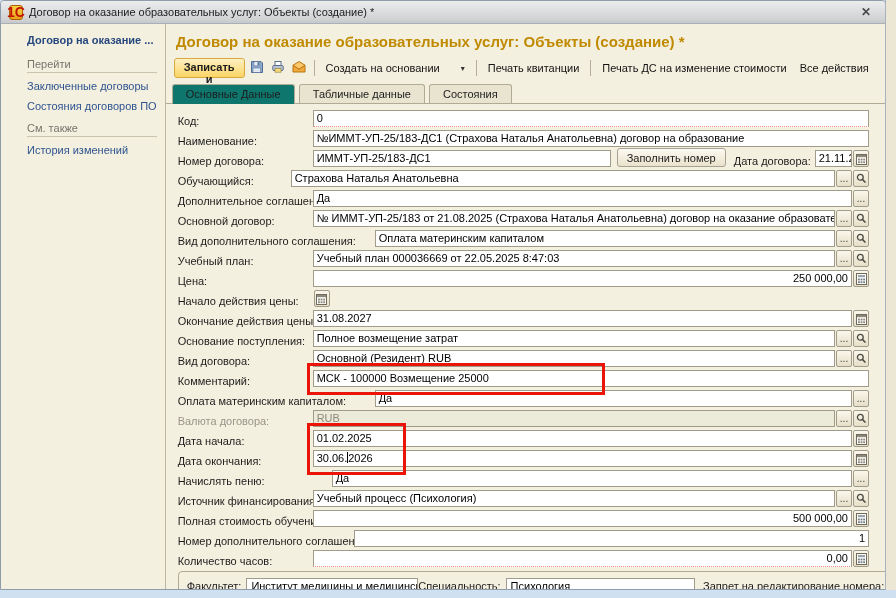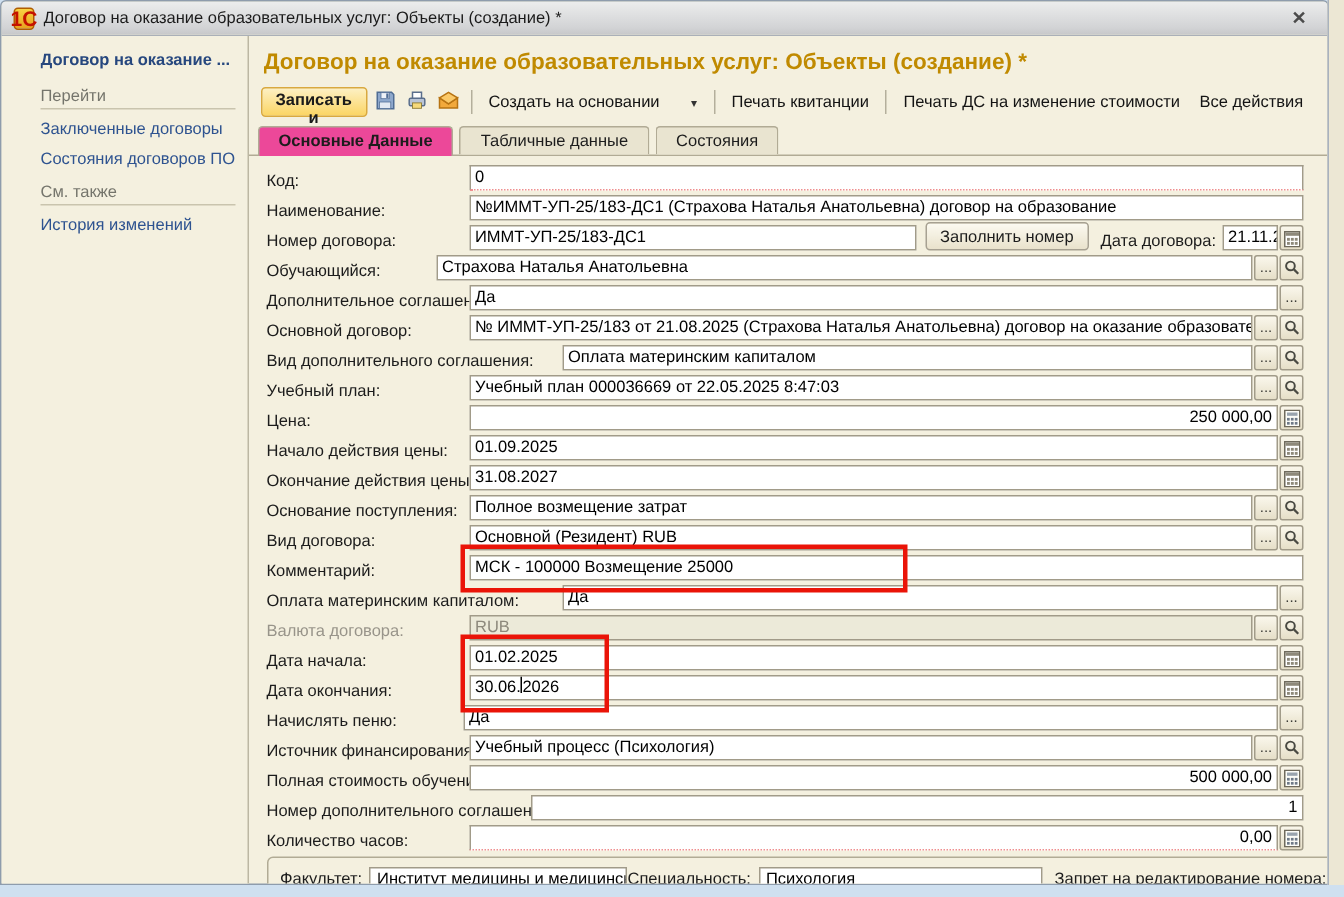--- a/index.html
+++ b/index.html
@@ -72,21 +72,21 @@
     width:16px;height:16px;border-radius:50%;border:1px solid #d39a2f;
     background:radial-gradient(#fff3cf,#fbd564);color:#7a5a00;font-weight:bold;font-size:10px;
     display:flex;align-items:center;justify-content:center;cursor:pointer;padding:0;margin-right:4px;
   }
   
   .tabbar{display:flex;align-items:flex-end;gap:4px;padding:4px 8px 0 6px;border-bottom:1px solid #b1ab95;}
   .tab{
     font-size:11px;color:#1c1c1c;padding:3px 13px 3px 13px;background:#e9e4d0;
     border:1px solid #b1ab95;border-bottom:none;border-radius:3px 3px 0 0;cursor:pointer;white-space:nowrap;
   }
-  .tab.active{background:#ec4899;margin-bottom:-1px;padding-bottom:4px;font-weight:bold;}
+  .tab.active{background:#0f766e;margin-bottom:-1px;padding-bottom:4px;font-weight:normal;}
   
   .fields-area{position:relative;padding-top:3px;}
   .field-row{display:flex;align-items:flex-end;height:20px;padding:0 16px 0 12px;}
   .row-label{flex:0 0 auto;font-size:11px;color:#1c1c1c;white-space:nowrap;overflow:visible;}
   .row-label.inline{width:auto !important;margin:0 4px 0 2px;}
   .fld{
     flex:1 1 auto;height:15px;line-height:15px;background:#fff;border:1px solid #a19b89;
     font-size:11px;color:#000;padding:0 3px;white-space:nowrap;overflow:hidden;box-sizing:content-box;
   }
   .fld.right{text-align:right;}
@@ -304,21 +304,20 @@
                     <rect x="2" y="8.3" width="1.8" height="1.8"></rect>
                     <rect x="4.6" y="8.3" width="1.8" height="1.8"></rect>
                     <rect x="7.2" y="8.3" width="1.8" height="1.8"></rect>
                   </g>
                 </svg>
               </span>
             </button>
           </div>
           <div class="field-row">
             <span class="row-label" style="width: 135px;">Начало действия цены:</span>
-            <div class="fld">01.09.2025</div>
             <button class="fbtn">
               <span class="ic">
                 <svg width="11" height="12" viewBox="0 0 11 12">
                   <rect x="0.5" y="1.5" width="10" height="10" fill="#fff" stroke="#6f6a5c"></rect>
                   <rect x="1" y="2" width="9" height="2.2" fill="#8e897a"></rect>
                   <g fill="#8e897a">
                     <rect x="2" y="5.6" width="1.9" height="1.9"></rect>
                     <rect x="4.6" y="5.6" width="1.9" height="1.9"></rect>
                     <rect x="7.2" y="5.6" width="1.9" height="1.9"></rect>
                     <rect x="2" y="8.3" width="1.9" height="1.9"></rect>
@@ -431,21 +430,21 @@
                     <rect x="7.2" y="5.6" width="1.9" height="1.9"></rect>
                     <rect x="2" y="8.3" width="1.9" height="1.9"></rect>
                     <rect x="4.6" y="8.3" width="1.9" height="1.9"></rect>
                     <rect x="7.2" y="8.3" width="1.9" height="1.9"></rect>
                   </g>
                 </svg>
               </span>
             </button>
           </div>
           <div class="field-row">
-            <span class="row-label" style="width: 131px;">Начислять пеню:</span>
+            <span class="row-label" style="width: 154px;">Начислять пеню:</span>
             <div class="fld">Да</div>
             <button class="fbtn">...</button>
           </div>
           <div class="field-row">
             <span class="row-label" style="width: 135px;">Источник финансирования:</span>
             <div class="fld">Учебный процесс (Психология)</div>
             <button class="fbtn">...</button>
             <button class="fbtn">
               <span class="ic">
                 <svg width="11" height="11" viewBox="0 0 11 11">

